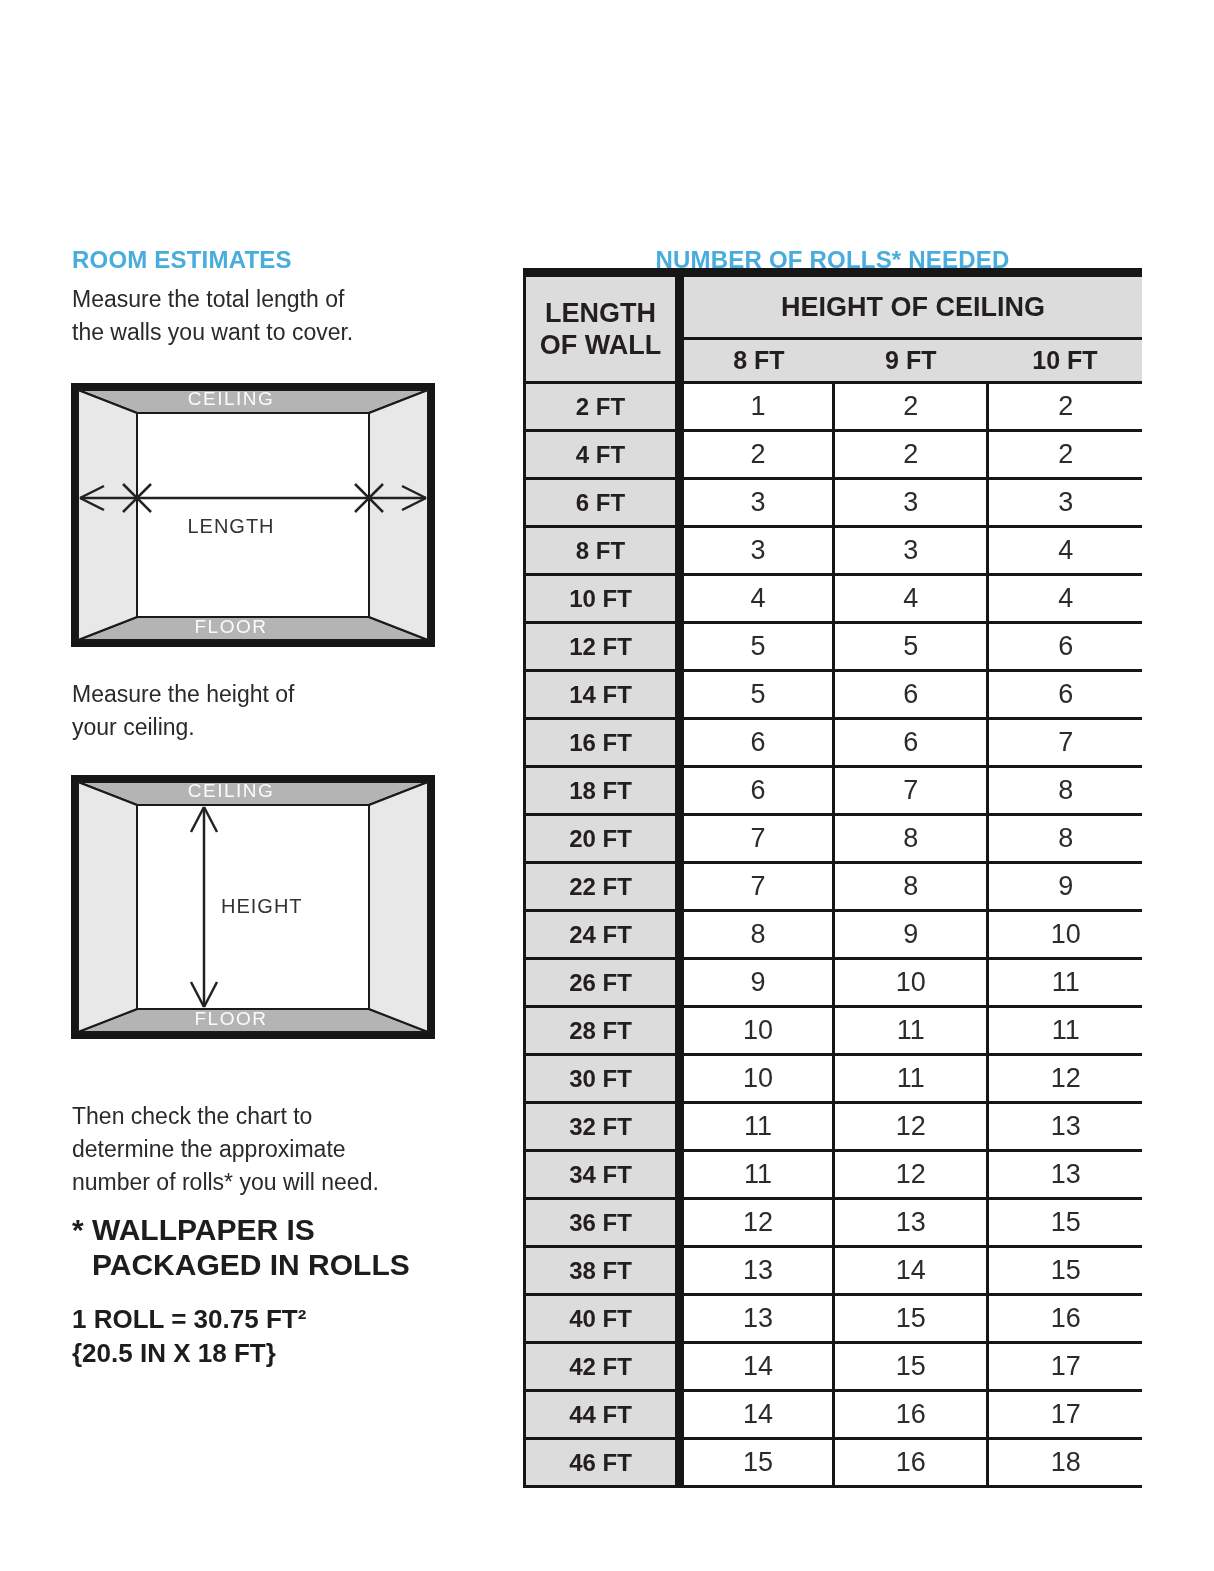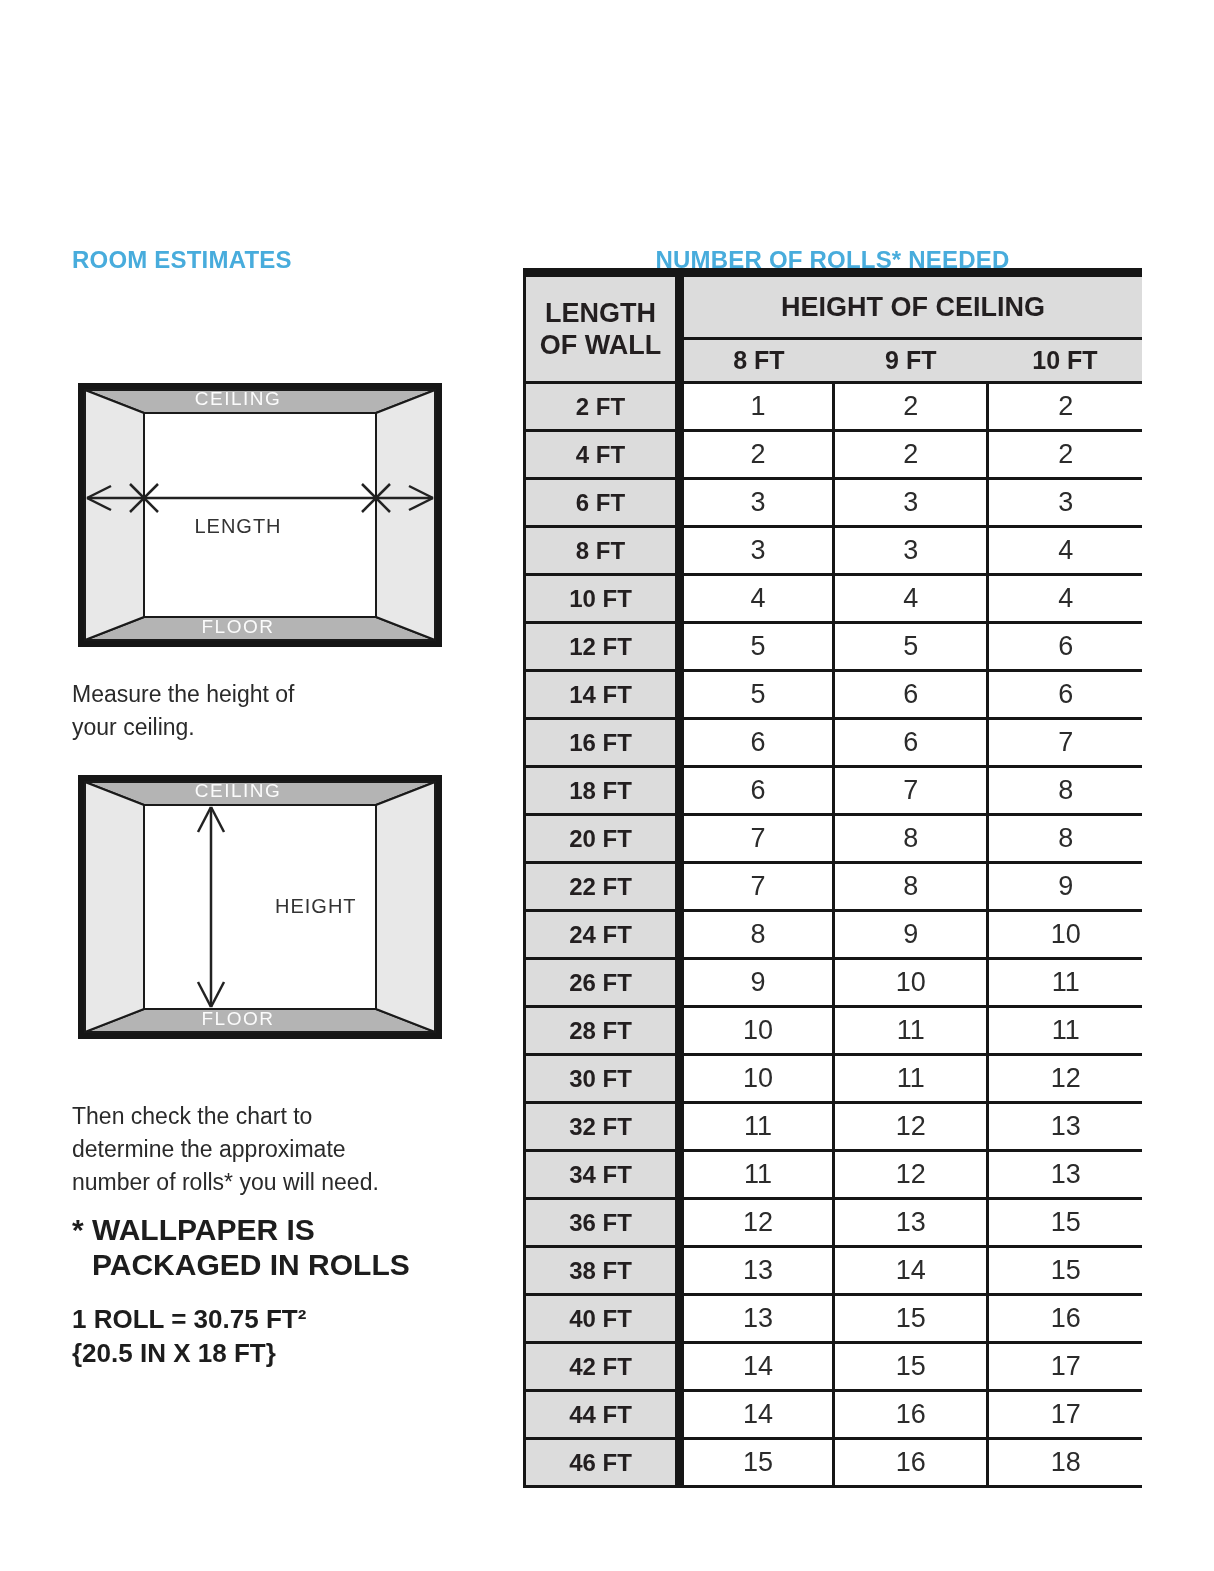--- a/index.html
+++ b/index.html
@@ -59,21 +59,21 @@
     font-size: 26px;
     font-weight: bold;
     line-height: 34px;
     white-space: pre-line;
     color: #1d1d1d;
   }
   
   .diagram {
     position: absolute;
     width: 320px; height: 264px;
-    left: 78px;
+    left: 71px;
   }
   .diagram1 { top: 383px; }
   .diagram2 { top: 775px; }
   .diagram svg { position: absolute; left: 0; top: 0; }
   .diag-label {
     position: absolute;
     width: 100%;
     text-align: center;
     font-size: 19px;
     letter-spacing: 1.5px;
@@ -81,21 +81,21 @@
   }
   .ceiling-label { top: 5px; }
   .floor-label { top: 233px; }
   .measure-label {
     position: absolute;
     font-size: 20px;
     letter-spacing: 1px;
     color: #333333;
   }
   .length-label { left: 0; width: 100%; text-align: center; top: 132px; }
-  .height-label { left: 150px; top: 120px; margin-left: 47px; }
+  .height-label { left: 150px; top: 120px; }
   
   .rolls-table {
     position: absolute;
     left: 523px; top: 268px;
     width: 619px;
     border-collapse: collapse;
     table-layout: fixed;
     border-top: 9px solid #161616;
     border-left: 3px solid #161616;
     border-bottom: 3px solid #161616;
@@ -144,20 +144,22 @@
   }
   .rolls-table tbody td:last-child { border-right: 0; }
 </style>
 </head>
 <body>
 
 <div class="page">
 
 
   <h2 class="blue-heading left-heading">ROOM ESTIMATES</h2>
+  <p class="para para1">Measure the total length of
+the walls you want to cover.</p>
 
   <div class="diagram diagram1">
     <svg width="364" height="264" viewBox="0 0 364 264">
       <rect x="0" y="0" width="364" height="264" fill="#161616"></rect>
       <rect x="7" y="7" width="350" height="250" fill="#ffffff"></rect>
       <polygon points="7,7 357,7 298,30 66,30" fill="#b4b4b4" stroke="#1a1a1a" stroke-width="2"></polygon>
       <polygon points="7,257 357,257 298,234 66,234" fill="#b4b4b4" stroke="#1a1a1a" stroke-width="2"></polygon>
       <polygon points="7,7 66,30 66,234 7,257" fill="#e8e8e8" stroke="#1a1a1a" stroke-width="2"></polygon>
       <polygon points="357,7 298,30 298,234 357,257" fill="#e8e8e8" stroke="#1a1a1a" stroke-width="2"></polygon>
       <rect x="66" y="30" width="232" height="204" fill="#ffffff" stroke="#1a1a1a" stroke-width="2"></rect>

